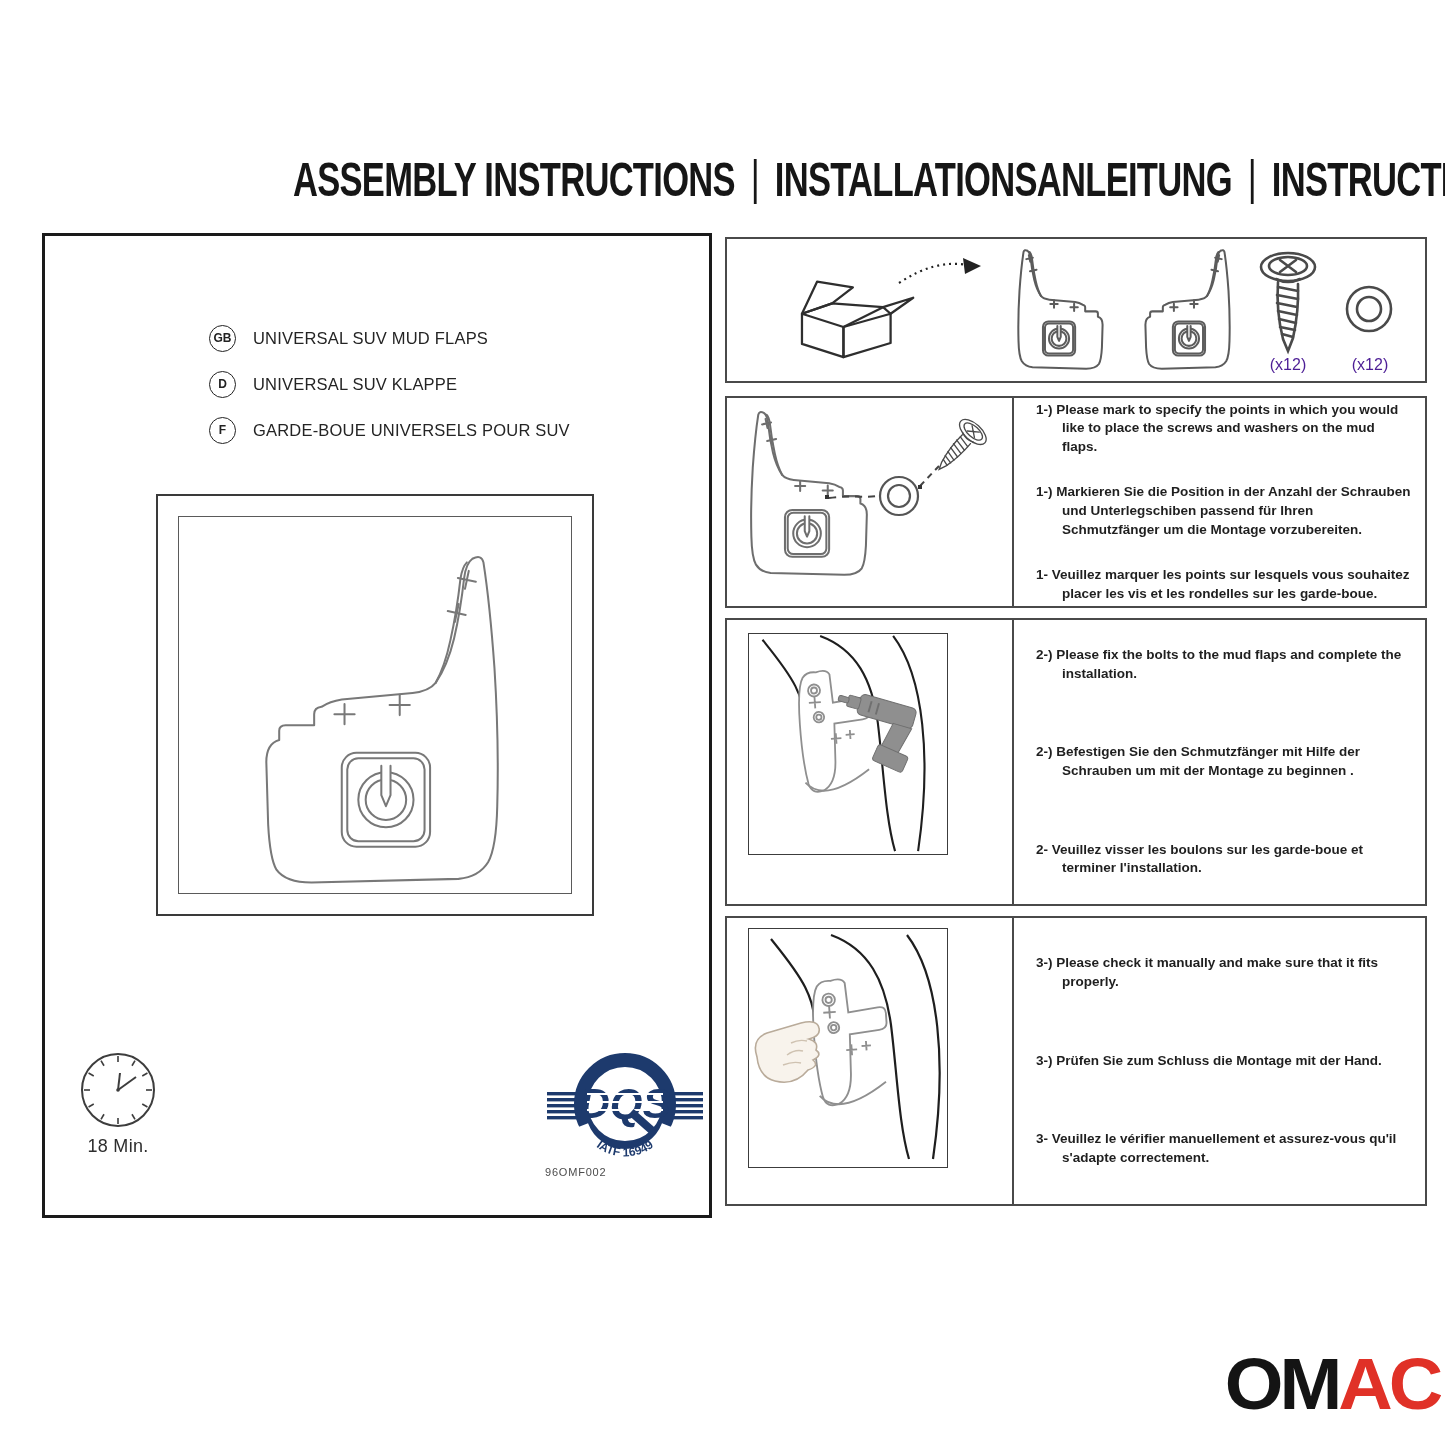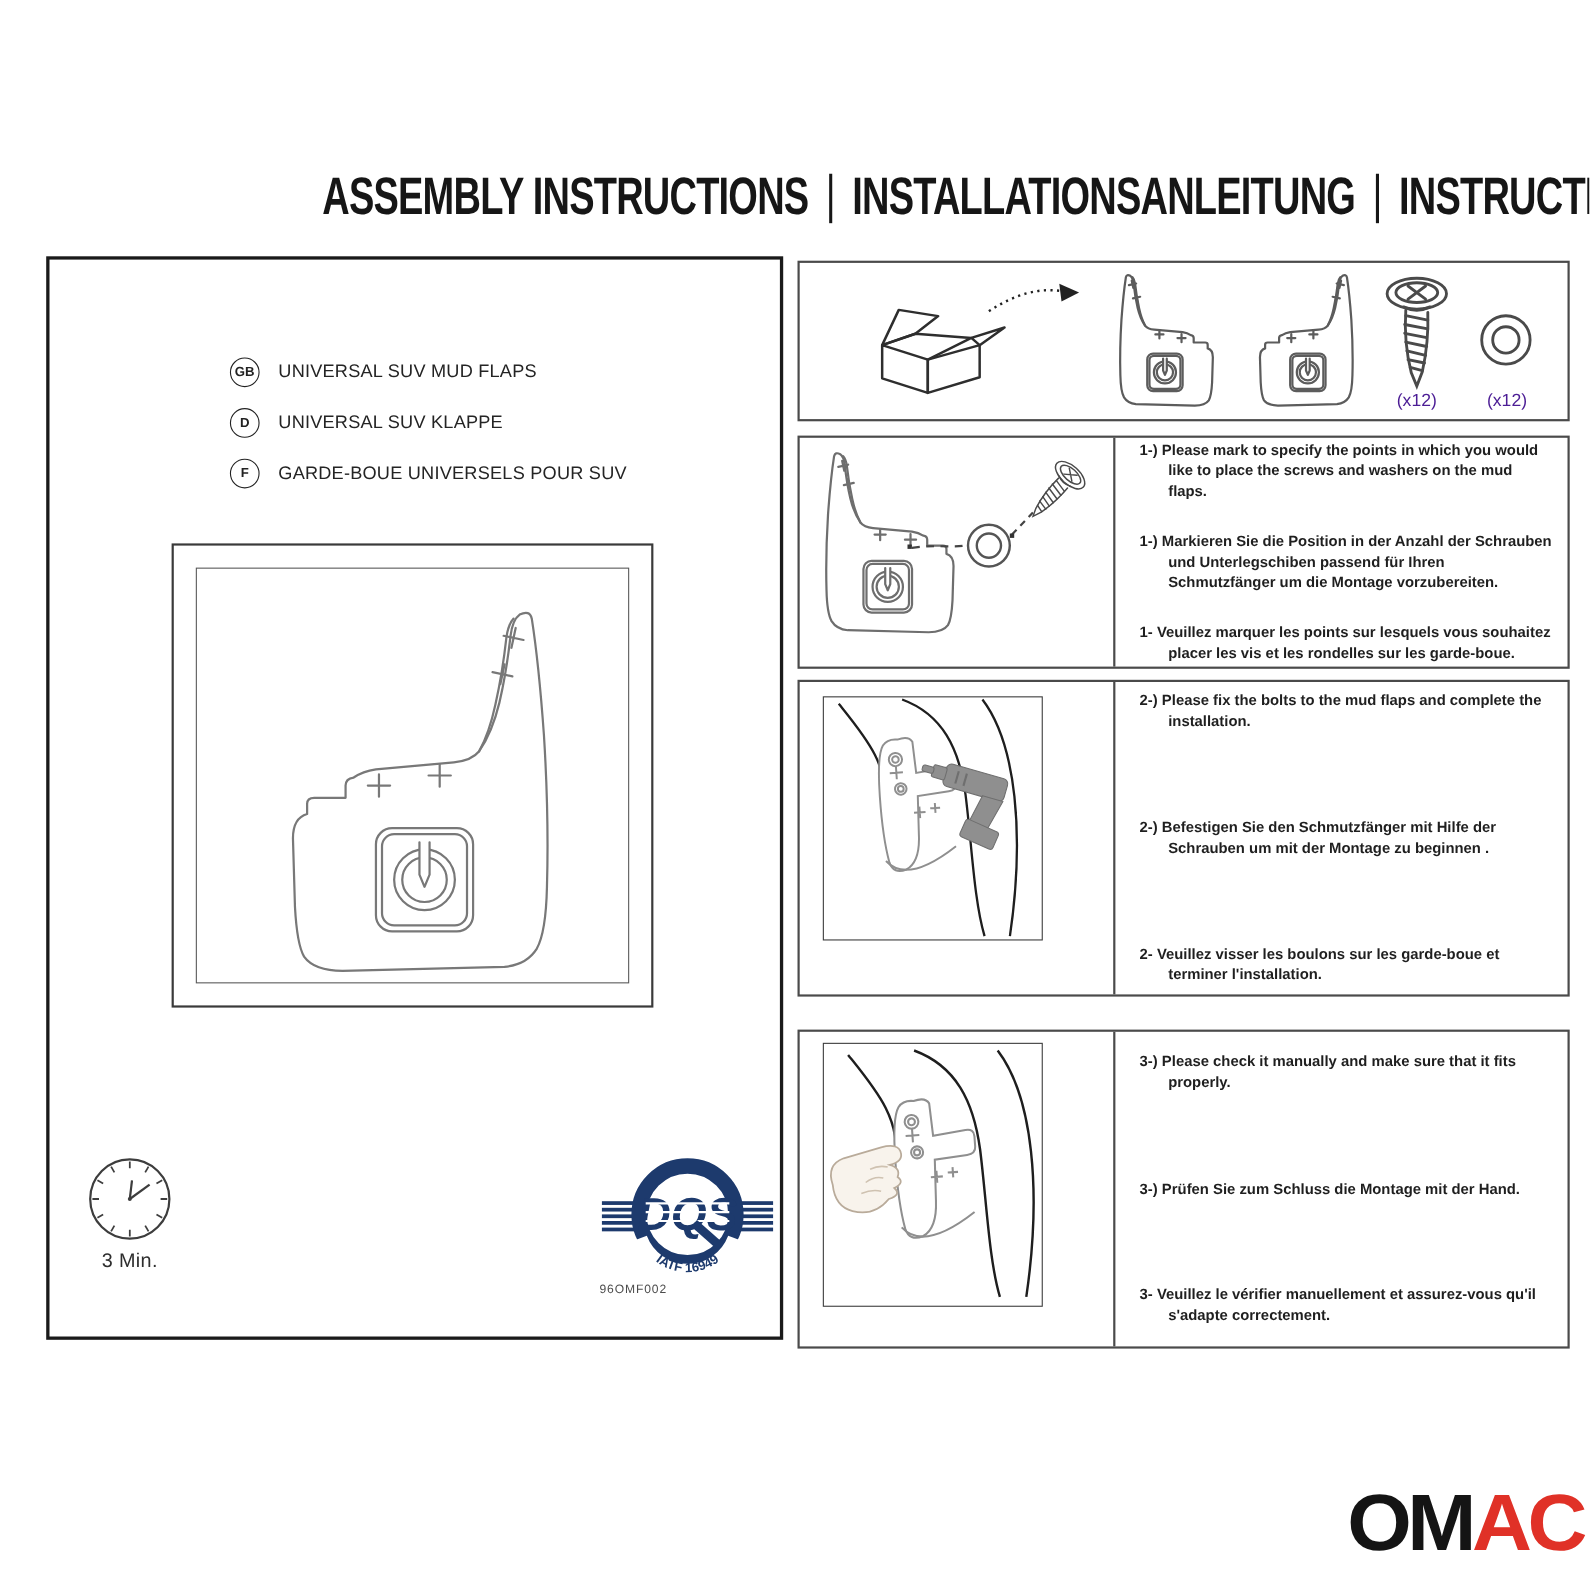--- a/index.html
+++ b/index.html
@@ -30,29 +30,29 @@
   .clock-label{margin-top:6px;font-size:18px;color:#2e2e2e;letter-spacing:0.3px;}
 
   .dqs-wrap{position:absolute;left:500px;top:810px;width:160px;text-align:left;}
   .dqs-partno{margin-top:8px;font-size:11px;color:#4c4c4c;letter-spacing:0.8px;}
 
   
   .rpanel{position:absolute;left:725px;width:702px;border:2px solid #4a4a4a;background:#fff;box-sizing:border-box;}
   .p1{top:237px;height:146px;}
   .p2{top:396px;height:212px;}
   .p3{top:618px;height:288px;}
-  .p4{top:916px;height:290px;margin-top:20px;}
+  .p4{top:916px;height:290px;}
 
   .cell-left{position:absolute;left:0;top:0;bottom:0;width:287px;border-right:2px solid #4a4a4a;box-sizing:border-box;}
   .cell-right{position:absolute;left:289px;top:0;bottom:0;right:0;
               display:flex;flex-direction:column;justify-content:center;
               padding:10px 14px 10px 20px;box-sizing:border-box;}
   .step-para{font-size:13.5px;font-weight:700;line-height:1.38;color:#1f1f1f;
              padding-left:26px;text-indent:-26px;}
-  .gap-sm{} .gap-lg{gap:51px;}
+  .gap-sm{} .gap-lg{gap:33px;}
 
   .inner-illus-frame{position:absolute;left:21px;top:10px;width:200px;height:240px;
                      border:1.5px solid #3c3c3c;box-sizing:border-box;}
   .p3 .inner-illus-frame{top:13px;height:222px;}
 
   
   .abs{position:absolute;}
   .count-label{position:absolute;top:117px;width:70px;text-align:center;
                font-size:16px;font-weight:400;color:#4c1d95;}
 
@@ -163,21 +163,21 @@
           <line x1="40" y1="6" x2="40" y2="12" transform="rotate(210 40 40)"></line>
           <line x1="40" y1="6" x2="40" y2="12" transform="rotate(240 40 40)"></line>
           <line x1="40" y1="6" x2="40" y2="12" transform="rotate(270 40 40)"></line>
           <line x1="40" y1="6" x2="40" y2="12" transform="rotate(300 40 40)"></line>
           <line x1="40" y1="6" x2="40" y2="12" transform="rotate(330 40 40)"></line>
         </g>
         <line x1="40" y1="40" x2="58" y2="27" stroke="#3d3d3d" stroke-width="2"></line>
         <line x1="40" y1="40" x2="42" y2="23" stroke="#3d3d3d" stroke-width="2"></line>
         <circle cx="40" cy="40" r="1.8" fill="#3d3d3d"></circle>
       </svg>
-      <div class="clock-label">3 Min.</div>
+      <div class="clock-label">18 Min.</div>
     </div>
 
     <div class="dqs-wrap">
       <svg width="156" height="112" viewBox="0 0 156 112" style="margin:0 auto">
         <g fill="#1d3a6d">
           <rect x="0" y="46" width="33" height="3.4"></rect>
             <rect x="0" y="52" width="33" height="3.4"></rect>
           <rect x="0" y="58" width="33" height="3.4"></rect>
             <rect x="0" y="64" width="33" height="3.4"></rect>
           <rect x="0" y="70" width="33" height="3.4"></rect>

